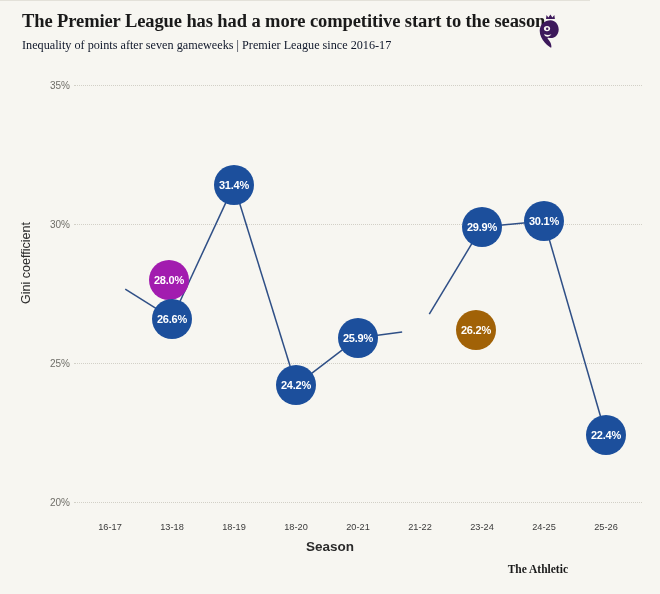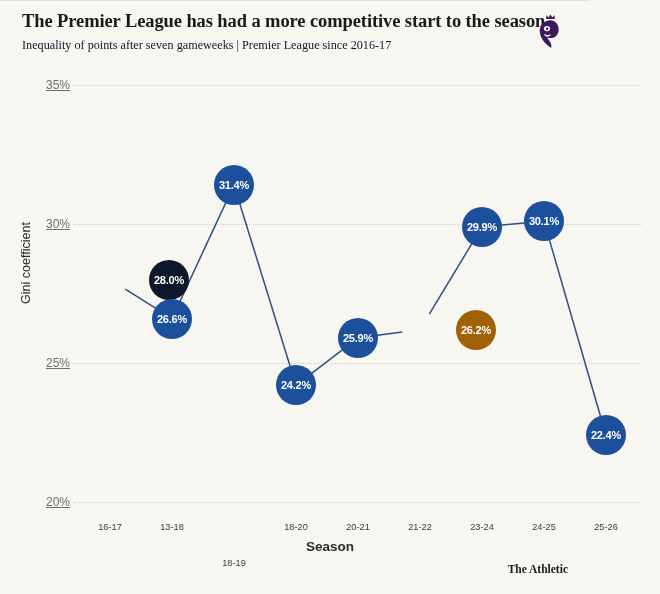--- a/index.html
+++ b/index.html
@@ -78,24 +78,23 @@
     text-align: center;
     font-size: 13.5px;
     color: #2b2b2b;
     font-weight: 600;
   }
   .ytick {
     position: absolute;
     left: 36px;
     width: 34px;
     text-align: right;
-    font-size: 12px;
+    font-size: 10px;
     color: #6f6e68;
     transform: translateY(-50%);
-    text-decoration: underline;
   }
   .gridline {
     position: absolute;
     left: 74px;
     right: 18px;
     height: 0;
     border-top: 1.4px dotted #d2d0c7;
   }
   .xtick {
     position: absolute;
@@ -175,33 +174,33 @@
         <line x1="125.24515280657927" y1="288.17002172954943" x2="156.75484719342074" y2="307.9499782704506" stroke="#2f4f86" stroke-width="1.5"></line>
         <line x1="179.5846038346871" y1="301.19597523063476" x2="226.4153961653129" y2="200.40402476936526" stroke="#2f4f86" stroke-width="1.5"></line>
         <line x1="239.32589058712122" y1="201.27403645029332" x2="290.6741094128788" y2="367.04596354970676" stroke="#2f4f86" stroke-width="1.5"></line>
         <line x1="310.3153324846142" y1="373.32802236737314" x2="343.6846675153858" y2="347.8919776326269" stroke="#2f4f86" stroke-width="1.5"></line>
         <line x1="375.8393259390692" y1="334.5803229301317" x2="402.1606740609308" y2="331.03967706986833" stroke="#2f4f86" stroke-width="1.5"></line>
         <line x1="429.2922018234598" y1="313.22393742643436" x2="472.7077981765402" y2="241.19606257356568" stroke="#2f4f86" stroke-width="1.5"></line>
         <line x1="499.92805529111814" y1="224.1722582674417" x2="526.0719447088818" y2="221.82774173255834" stroke="#2f4f86" stroke-width="1.5"></line>
         <line x1="549.0076732775" y1="237.50939583518786" x2="600.9923267225" y2="416.9906041648121" stroke="#2f4f86" stroke-width="1.5"></line>
       </svg>
 
-    <div class="marker" id="m0" style="left: 110px; top: 278.6px; background: #0f172a; margin-left: 39px;">28.0%</div>
+    <div class="marker" id="m0" style="left: 110px; top: 278.6px; background: #a21caf; margin-left: 39px;">28.0%</div>
     <div class="marker" id="m1" style="left: 172px; top: 317.52px; background: rgb(28, 79, 156);">26.6%</div>
     <div class="marker" id="m2" style="left: 234px; top: 184.08px; background: rgb(28, 79, 156);">31.4%</div>
     <div class="marker" id="m3" style="left: 296px; top: 384.24px; background: rgb(28, 79, 156);">24.2%</div>
     <div class="marker" id="m4" style="left: 358px; top: 336.98px; background: rgb(28, 79, 156);">25.9%</div>
     <div class="marker" id="m5" style="left: 420px; top: 328.64px; background: #a16207; margin-left: 36px;">26.2%</div>
     <div class="marker" id="m6" style="left: 482px; top: 225.78px; background: rgb(28, 79, 156);">29.9%</div>
     <div class="marker" id="m7" style="left: 544px; top: 220.22px; background: rgb(28, 79, 156);">30.1%</div>
     <div class="marker" id="m8" style="left: 606px; top: 434.28px; background: rgb(28, 79, 156);">22.4%</div>
 
     <div class="xtick" id="x0" style="left: 110px;">16-17</div>
     <div class="xtick" id="x1" style="left: 172px;">13-18</div>
-    <div class="xtick" id="x2" style="left: 234px; margin-top: 36px;">18-19</div>
+    <div class="xtick" id="x2" style="left: 234px;">18-19</div>
     <div class="xtick" id="x3" style="left: 296px;">18-20</div>
     <div class="xtick" id="x4" style="left: 358px;">20-21</div>
     <div class="xtick" id="x5" style="left: 420px;">21-22</div>
     <div class="xtick" id="x6" style="left: 482px;">23-24</div>
     <div class="xtick" id="x7" style="left: 544px;">24-25</div>
     <div class="xtick" id="x8" style="left: 606px;">25-26</div>
 
     <div class="xlabel">Season</div>
   </div>
 

